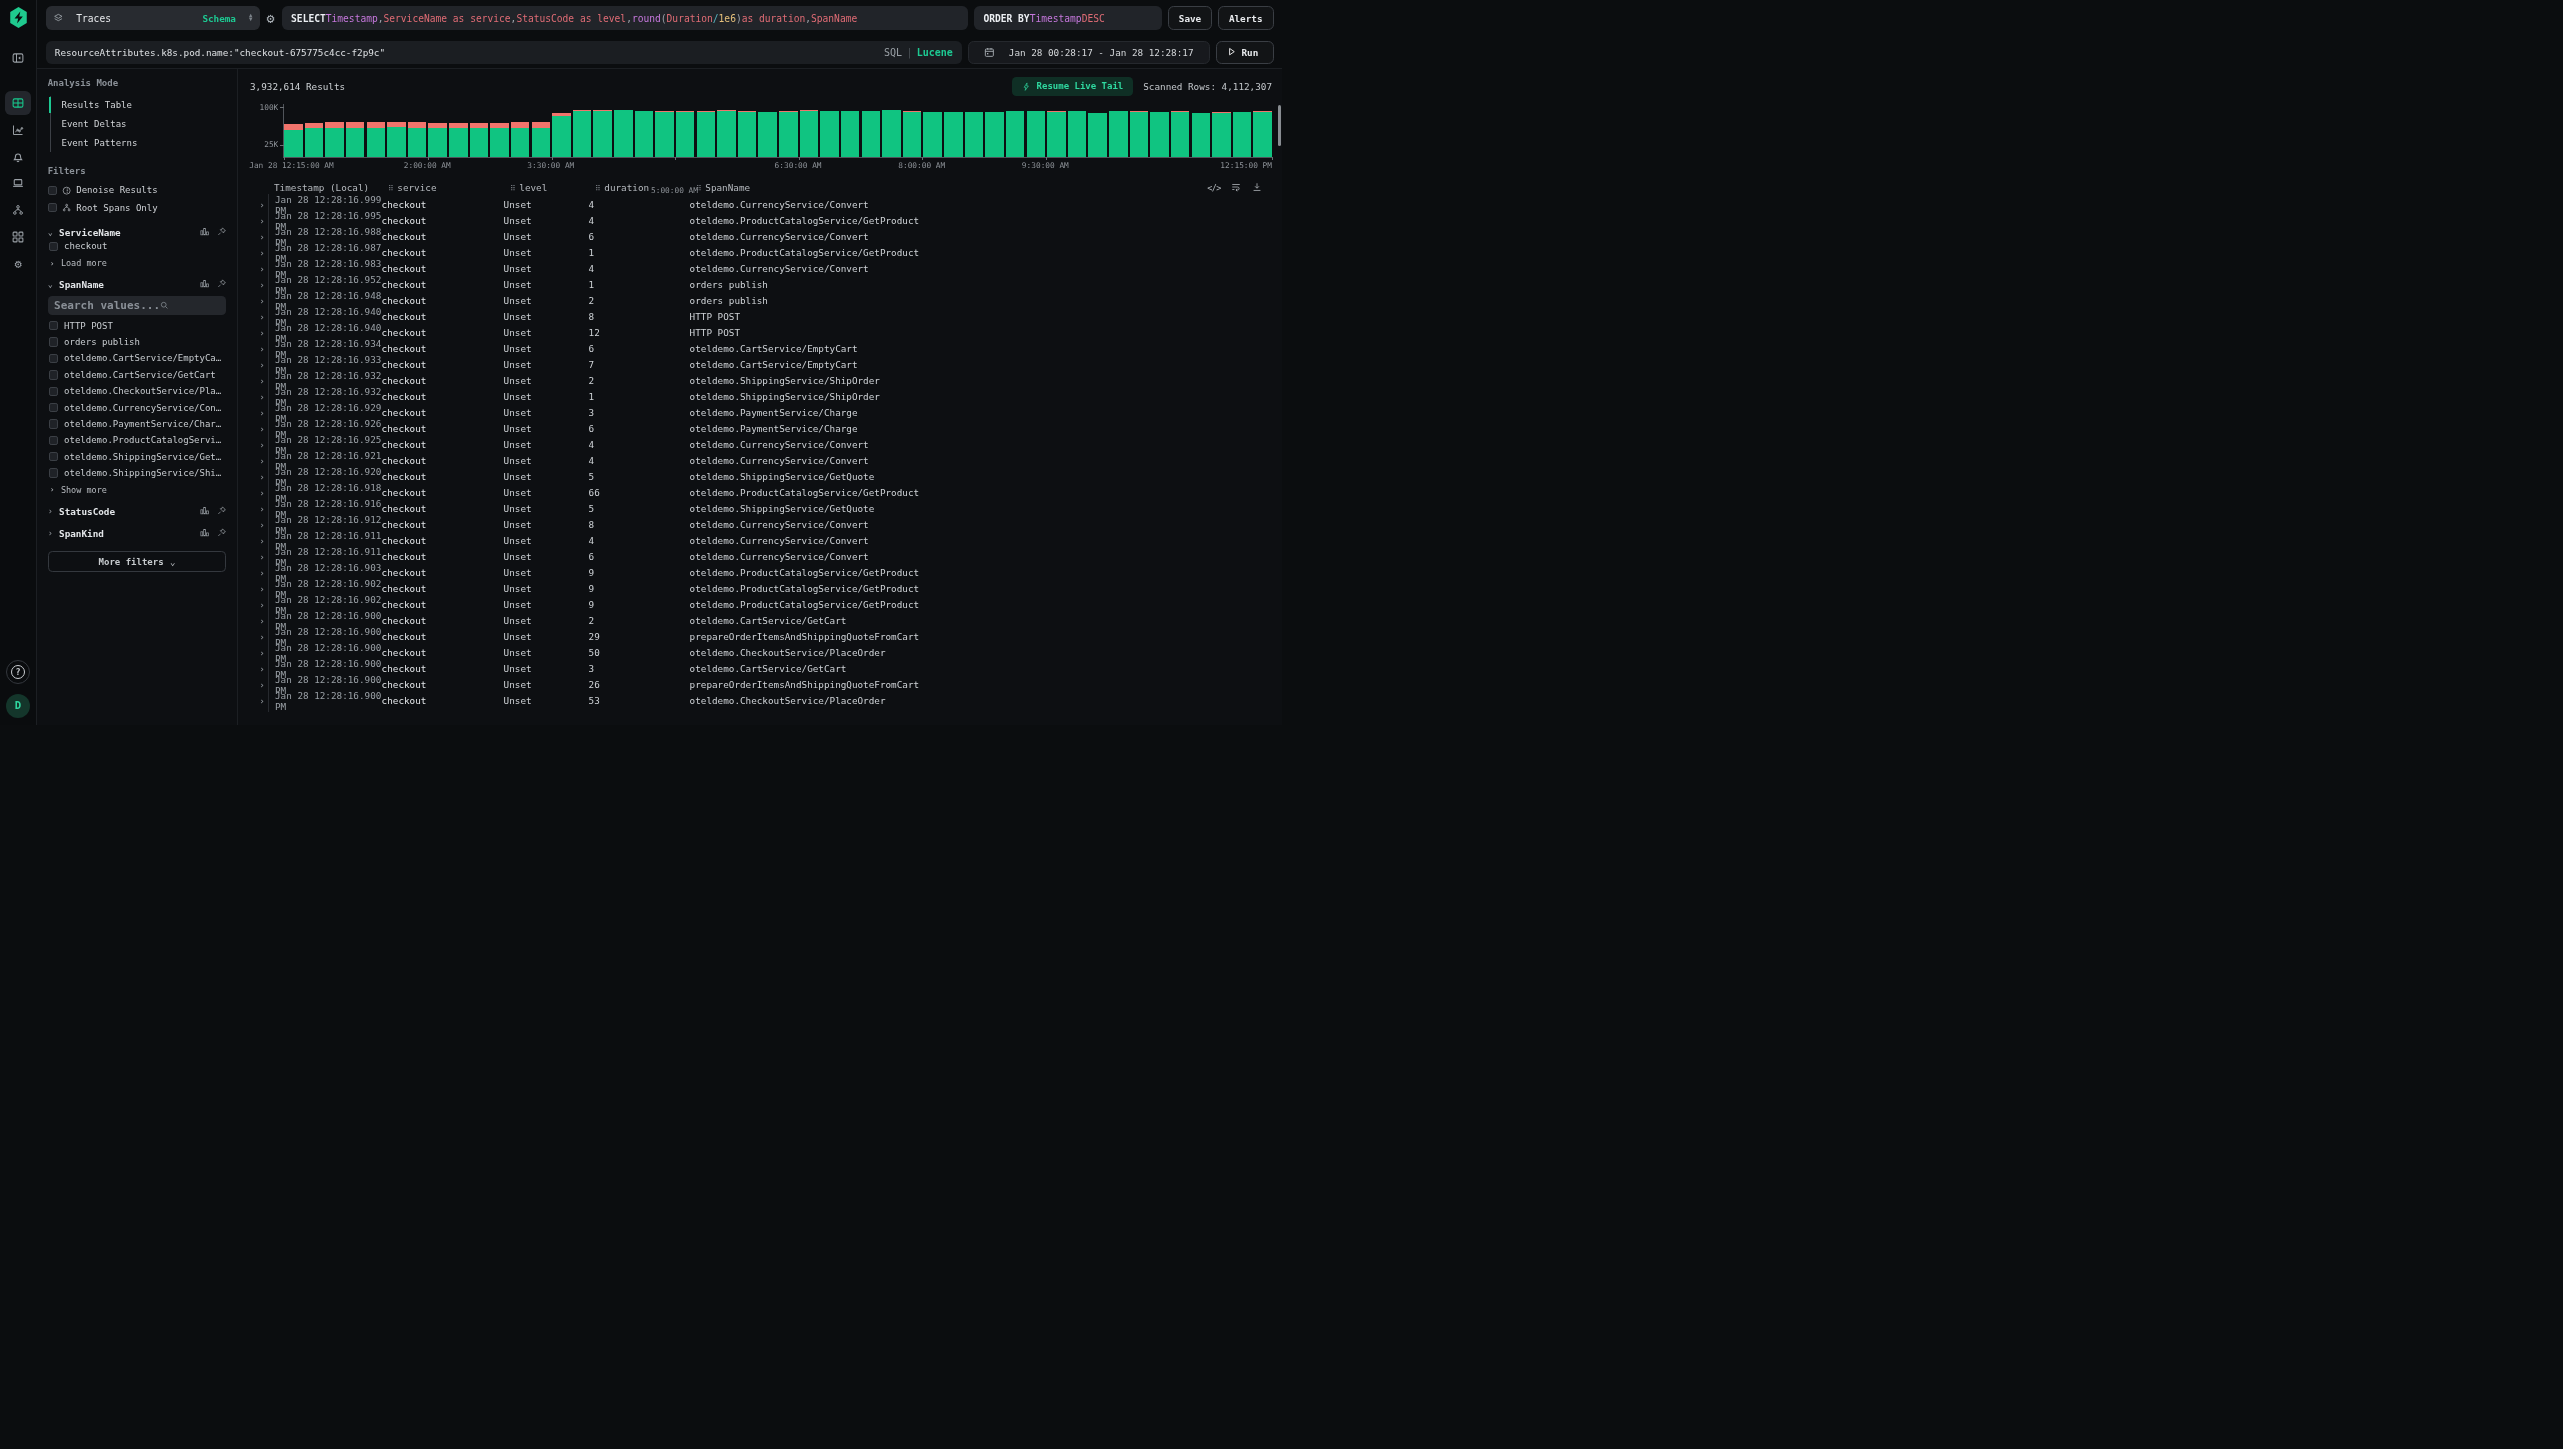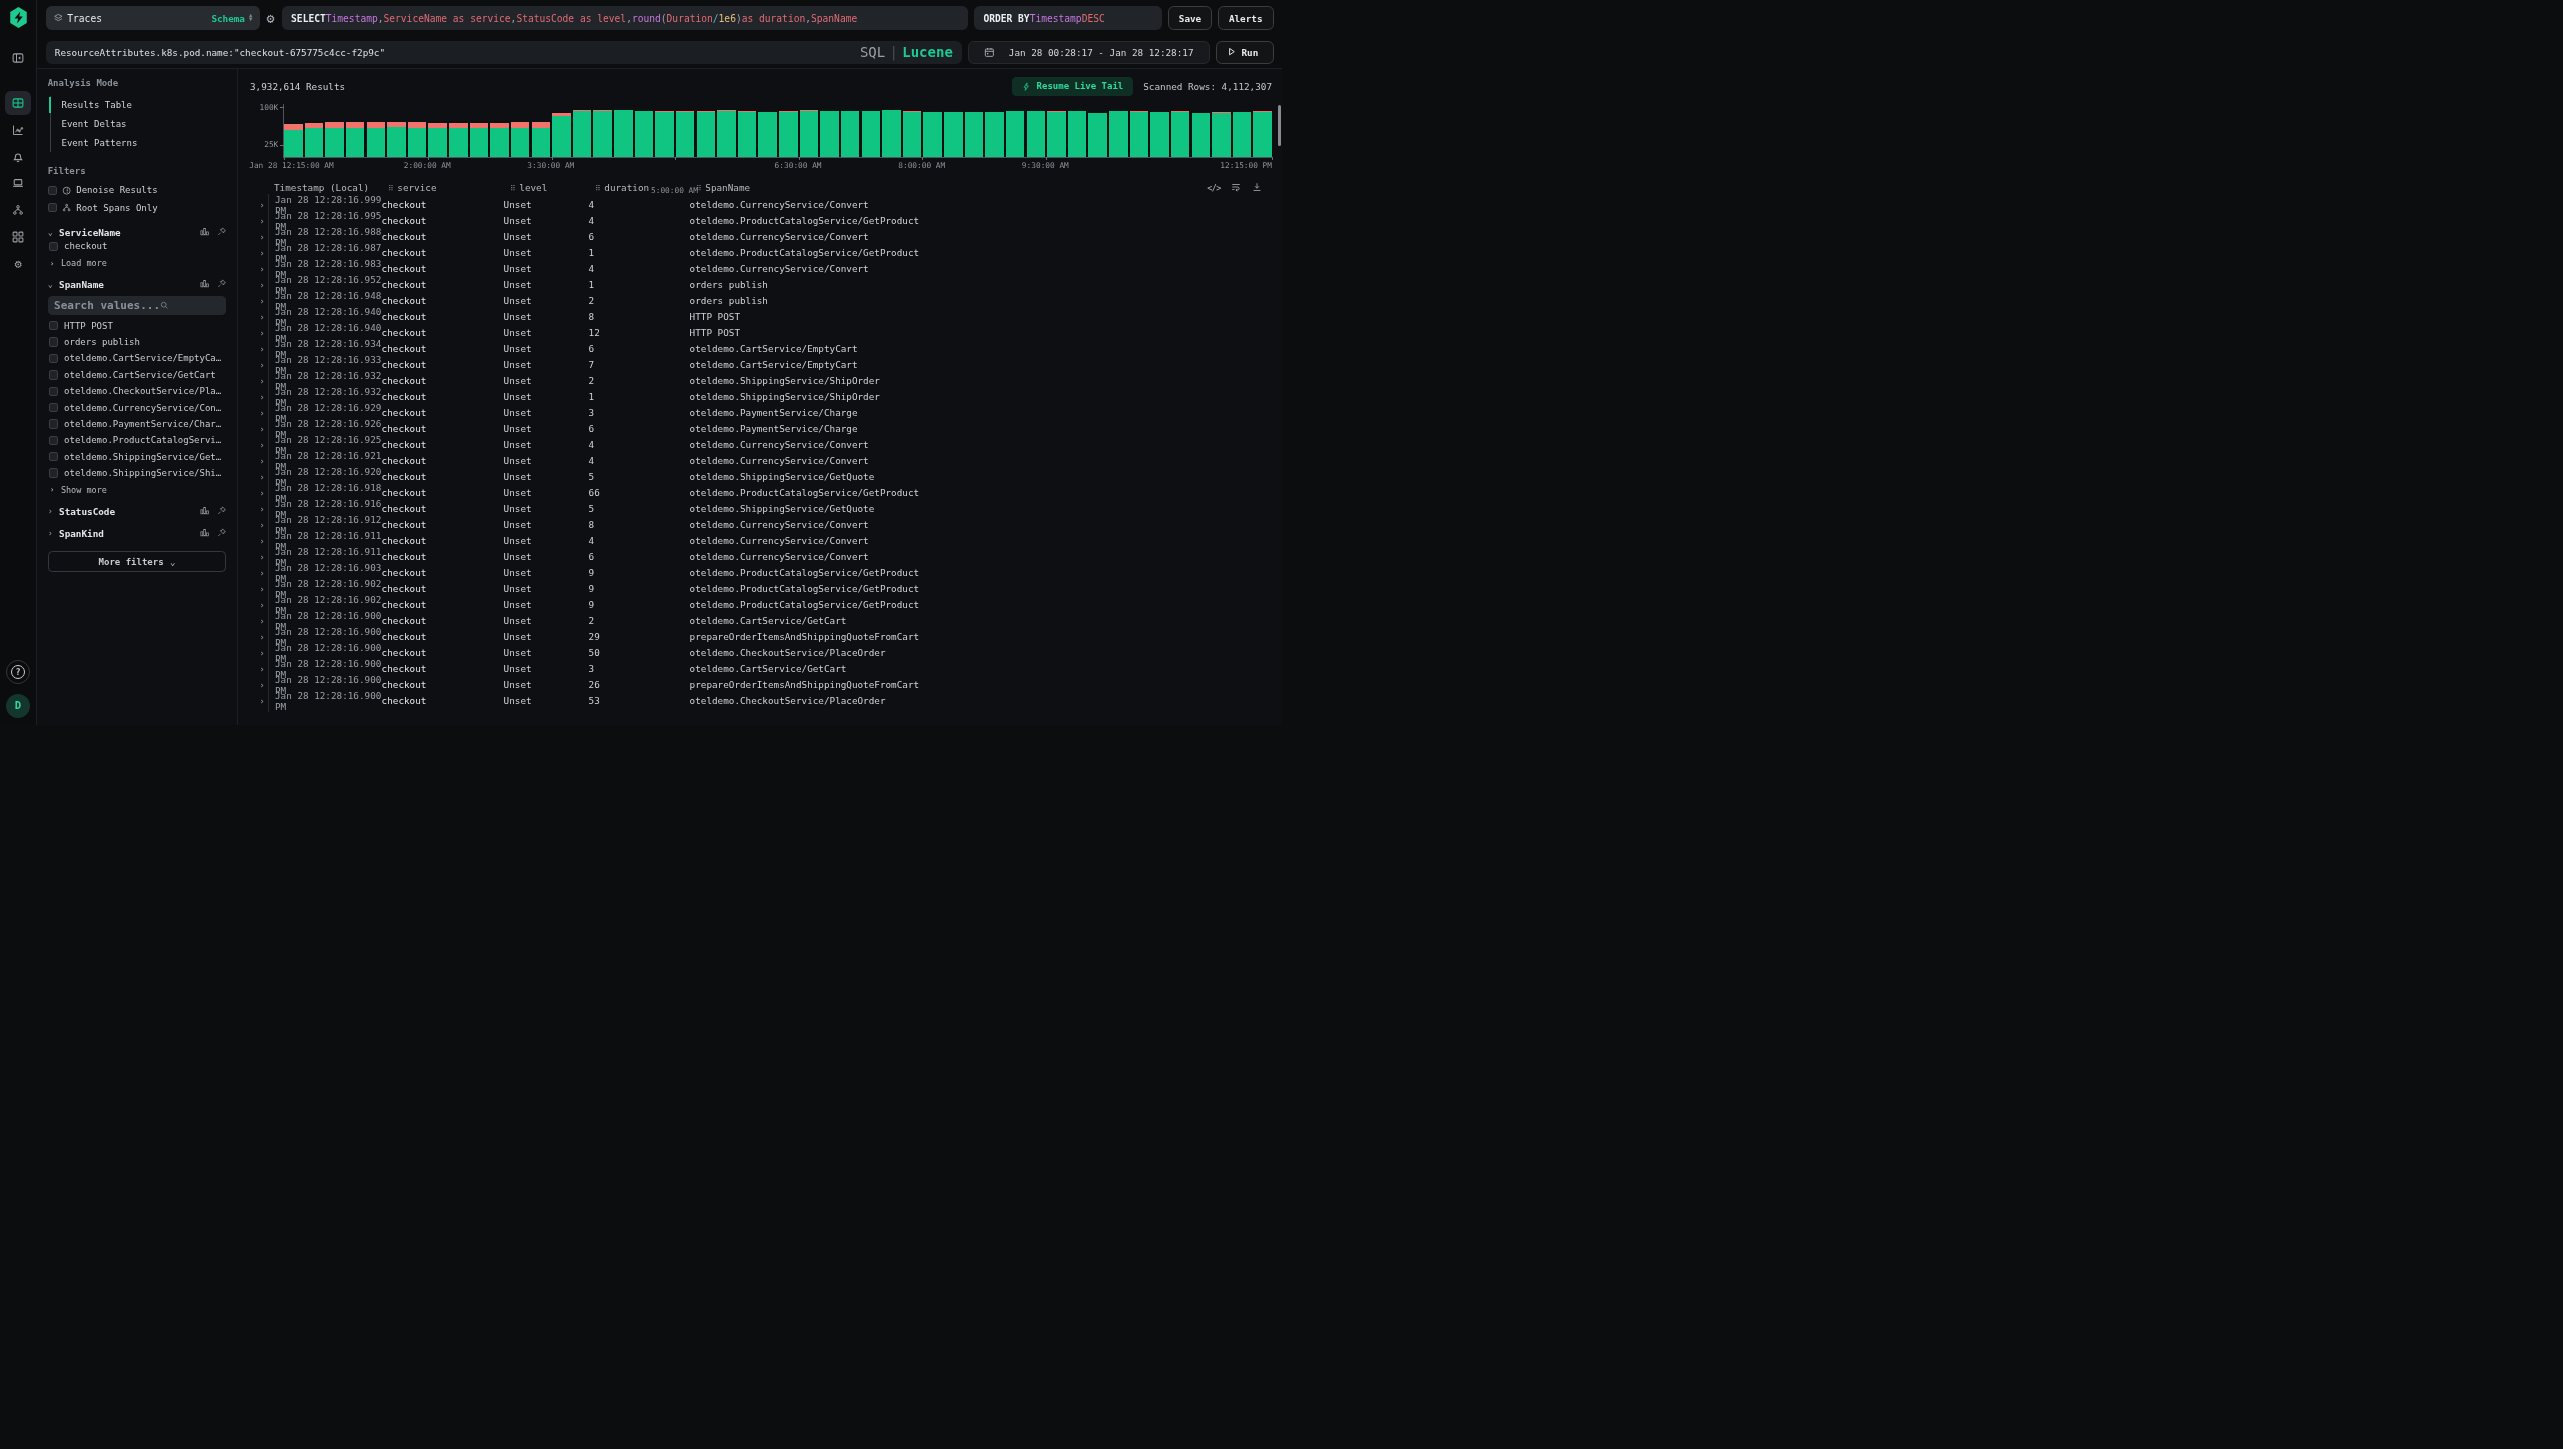--- a/index.html
+++ b/index.html
@@ -21,21 +21,21 @@
     display:flex; align-items:center; justify-content:center; margin-bottom:10px; }
   .help-inner { width:14.2px; height:14.2px; border:1.4px solid #c9cdd1; border-radius:50%;
     display:flex; align-items:center; justify-content:center; font-size:8.5px; font-weight:bold; color:#c9cdd1; }
   .avatar { width:24px; height:24px; border-radius:50%; background:#14362b;
     display:flex; align-items:center; justify-content:center; color:#2fd69f; font-weight:bold; font-size:10.7px; }
 
   
   .main-col { flex:1; display:flex; flex-direction:column; min-width:0; }
   .topbar { height:36px; display:flex; align-items:center; gap:5.7px; padding:0 8.5px; flex-shrink:0; }
   .src-select { width:214px; height:24px; background:#282b30; border-radius:5.7px;
-    display:flex; align-items:center; gap:4px; padding:0 7.1px; font-size:9.6px; flex-shrink:0; }
+    display:flex; align-items:center; gap:13px; padding:0 7.1px; font-size:9.6px; flex-shrink:0; }
   .src-label { color:#e8eaed; }
   .schema { margin-left:auto; color:#1dc992; font-weight:bold; font-size:9.3px; }
   .updown { display:flex; flex-direction:column; line-height:3.6px; font-size:5.7px; color:#7c838a; }
   .gear-btn { font-size:13.5px; color:#aeb4ba; padding:0 1.4px; }
   .query-box { flex:1; height:24px; background:#212429; border-radius:5.7px; padding:0 9.3px;
     display:flex; align-items:center; font-size:9.6px; white-space:nowrap; overflow:hidden; }
   .order-box { width:188px; height:24px; background:#212429; border-radius:5.7px; padding:0 9.3px;
     display:flex; align-items:center; font-size:9.6px; white-space:nowrap; overflow:hidden; flex-shrink:0; }
   .seg-kw { color:#eceff3; font-weight:bold; }
   .seg-purple { color:#c678dd; }
@@ -44,21 +44,21 @@
   .seg-yellow { color:#e5c07b; }
   .seg-plain { color:#9da3ab; }
   .btn { height:24px; padding:0 10px; border:0.7px solid #3a3e44; border-radius:5.7px;
     background:#121416; color:#e8eaed; font-weight:bold; font-size:9.3px;
     display:flex; align-items:center; gap:5.7px; flex-shrink:0; font-family:inherit; }
 
   .searchrow { height:33px; display:flex; align-items:center; gap:5.7px; padding:0 8.5px;
     border-bottom:0.7px solid #1c1f23; flex-shrink:0; }
   .search-box { flex:1; height:23px; background:#1b1e22; border-radius:5.7px;
     display:flex; align-items:center; padding:0 9.3px; font-size:9.3px; color:#dde0e3; }
-  .langs { margin-left:auto; font-size:14px; color:#9aa0a6; }
+  .langs { margin-left:auto; font-size:10px; color:#9aa0a6; }
   .langs .sep { color:#4a4f55; padding:0 4.3px; }
   .langs .lucene { color:#1dc992; font-weight:bold; }
   .date-box { width:242px; height:23px; background:#17191d; border:0.7px solid #25282d; border-radius:5.7px;
     display:flex; align-items:center; justify-content:center; gap:14px; font-size:9.3px; color:#d4d7da; flex-shrink:0; }
   .run-btn { width:58px; height:23px; }
 
   
   .content { flex:1; display:flex; min-height:0; background:#0d0f12; }
   .sidebar { width:201px; border-right:0.7px solid #1c1f23; padding:9.3px 10.7px; font-size:9px;
     flex-shrink:0; overflow:hidden; }

